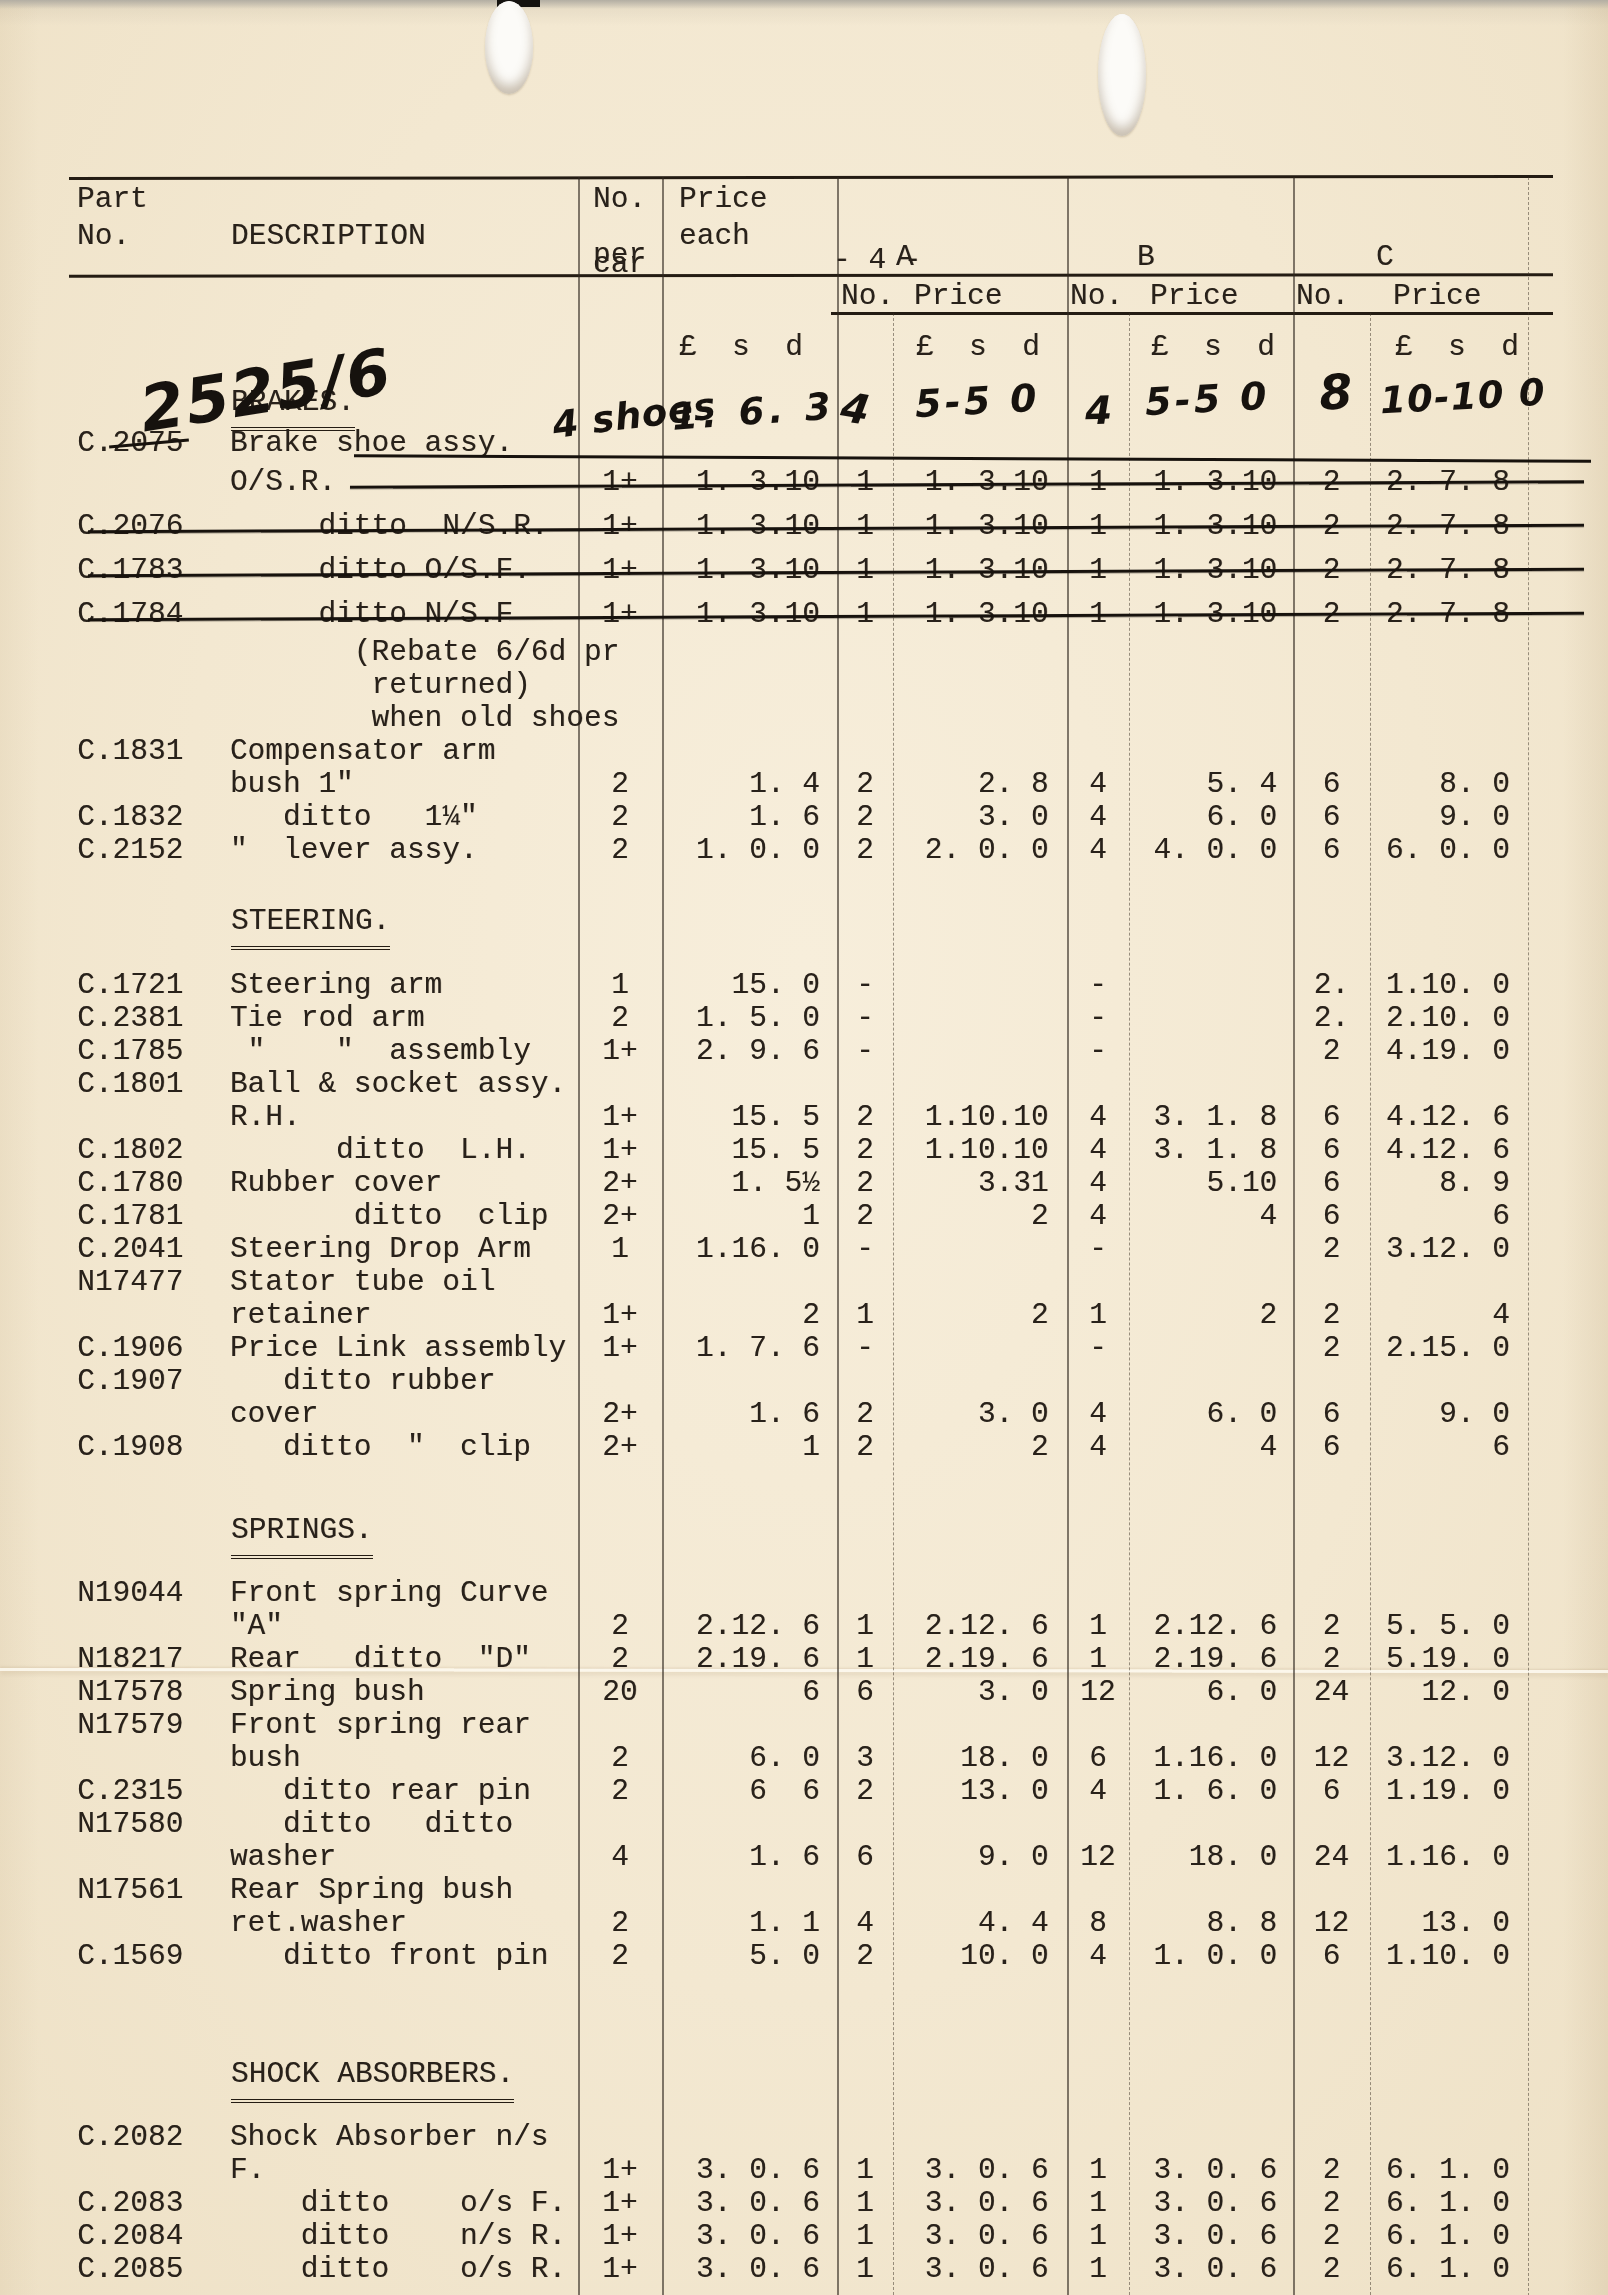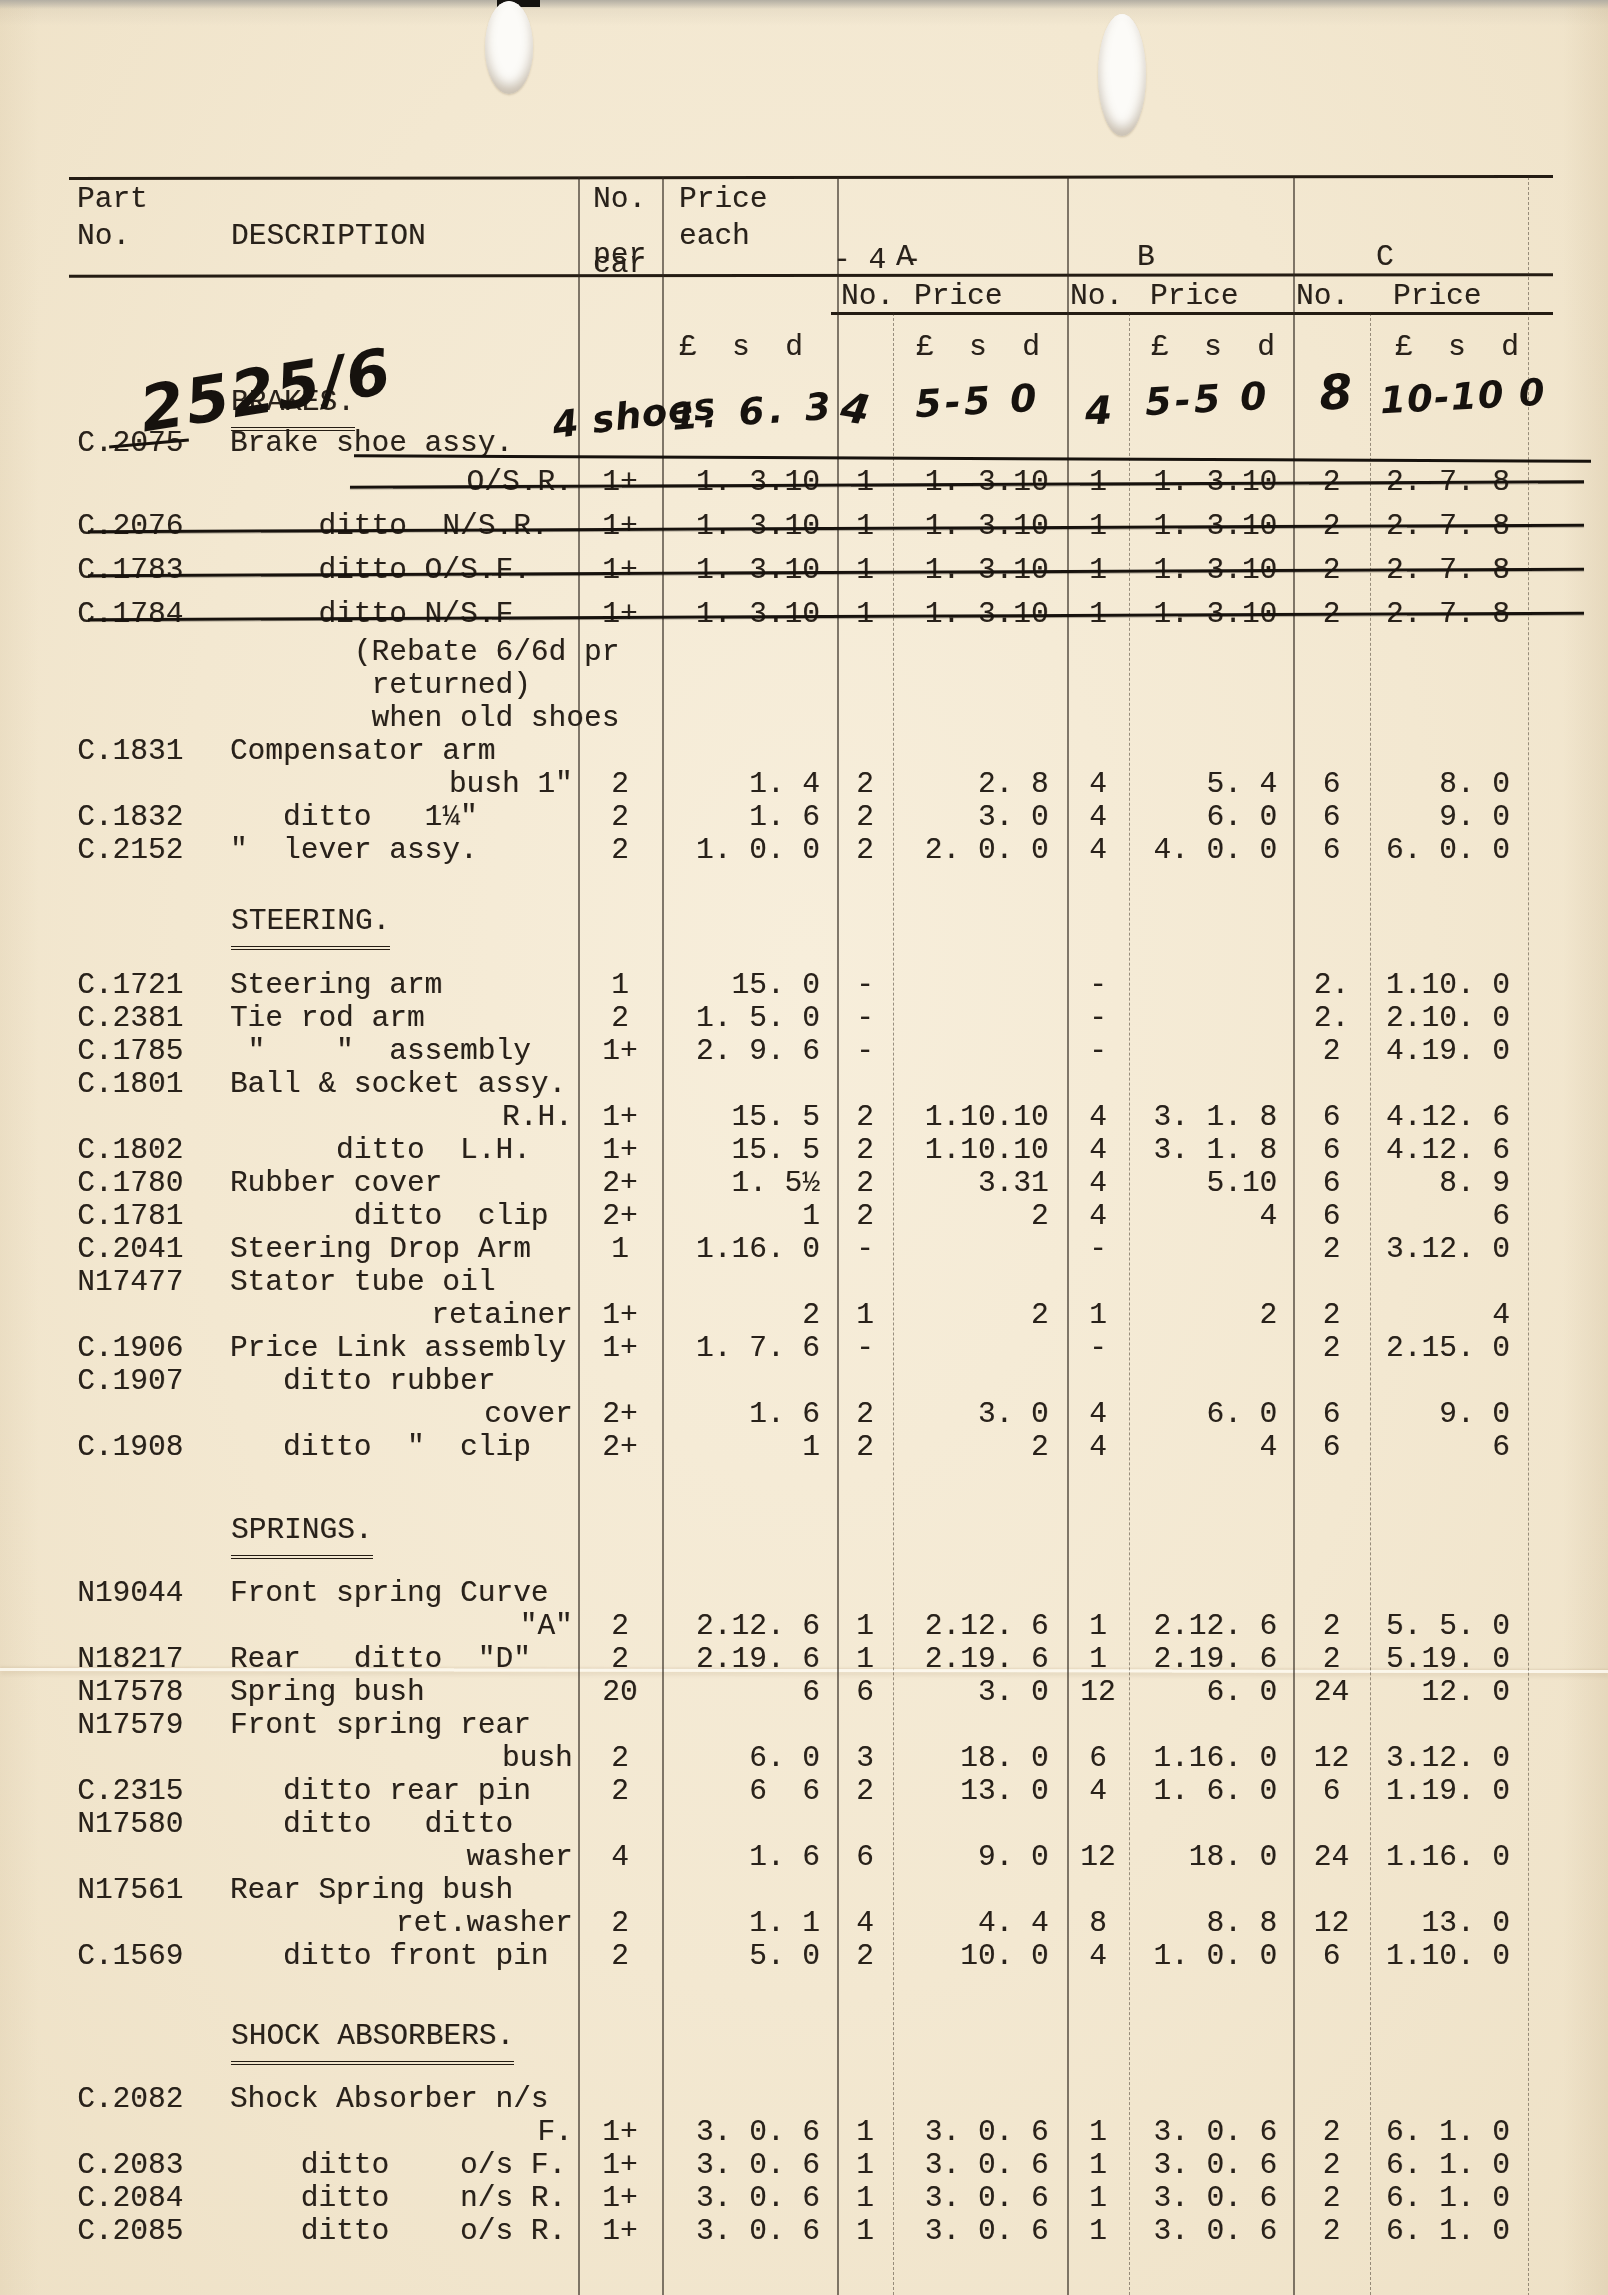--- a/index.html
+++ b/index.html
@@ -26,30 +26,30 @@
   .hrule{position:absolute;background:#241c13;}
   .vline{position:absolute;width:0;}
   .vline.main{border-left:2px solid rgba(48,40,31,0.60);}
   .vline.sub{border-left:1.3px dashed rgba(60,50,38,0.50);}
   
   .section-heading{height:33px;line-height:33px;font-size:29.5px;padding-left:159px;white-space:pre;text-shadow:0.4px 0.4px 0 rgba(45,36,26,0.35);}
   .heading-text{border-bottom:4.6px double #241c13;padding-bottom:8px;}
   .sec-brakes .section-heading{margin-top:13px;margin-bottom:7.9px;}
   .sec-steering .section-heading{margin-top:38px;margin-bottom:31px;}
   .sec-springs .section-heading{margin-top:50px;margin-bottom:29.5px;font-family:Liberation Mono, monospace;}
-  .sec-shocks .section-heading{margin-top:48px;margin-bottom:29px;}
+  .sec-shocks .section-heading{margin-top:86px;margin-bottom:29px;}
   
   #rows-root{position:absolute;left:72px;top:373px;width:1456px;}
   .row{position:relative;display:grid;height:33px;align-items:center;
        grid-template-columns:154px 352px 84px 175px 56px 174px 62px 164px 77px 157px;}
   .row--tall{height:44px;}
   .cell{font-size:29.5px;line-height:32px;white-space:pre;text-shadow:0.4px 0.4px 0 rgba(45,36,26,0.35);}
   .cell.part{padding-left:5.2px;}
   .cell.desc{padding-left:3.9px;}
-  .cell.desc.right{text-align:right;padding-right:5.2px;}
+  .cell.desc.right{text-align:left;padding-right:5.2px;}
   .cell.qty,.cell.no{text-align:center;}
   .cell.price{text-align:right;padding-right:17px;}
   .cell.amt{text-align:right;}
   .cell.amt.a{padding-right:18.3px;}
   .cell.amt.b{padding-right:15.7px;}
   .cell.amt.c{padding-right:17px;}
   
   .row--struck::after{content:'';position:absolute;left:15.7px;right:-56px;top:52%;
        border-top:3.3px solid #17120d;transform:rotate(-0.25deg);box-shadow:0 0.7px 0.7px rgba(23,18,13,0.4);}
   .row--struck.strike-desc::after{left:278px;}

